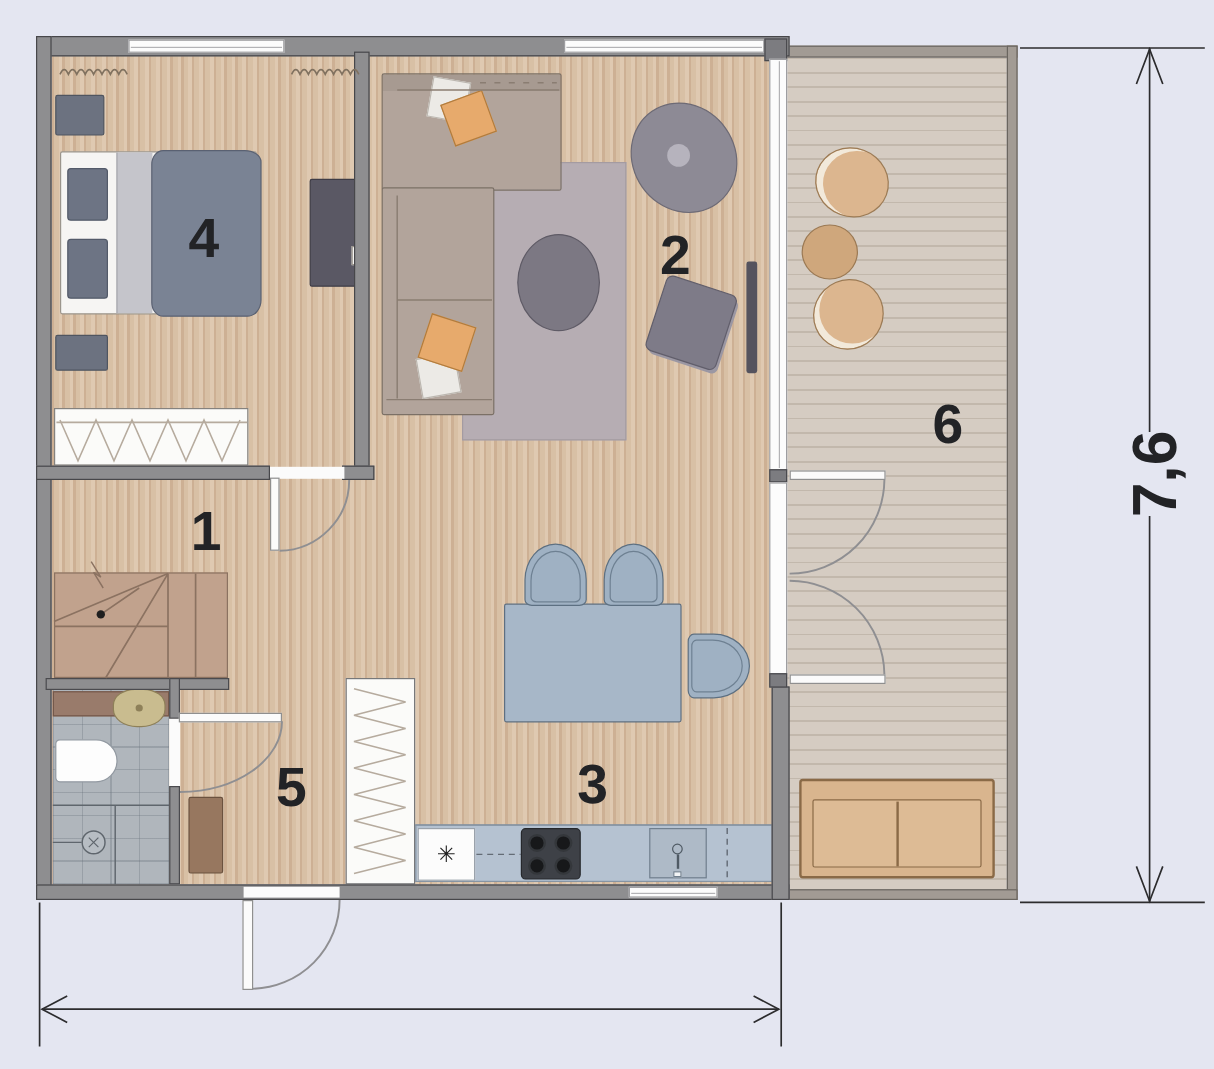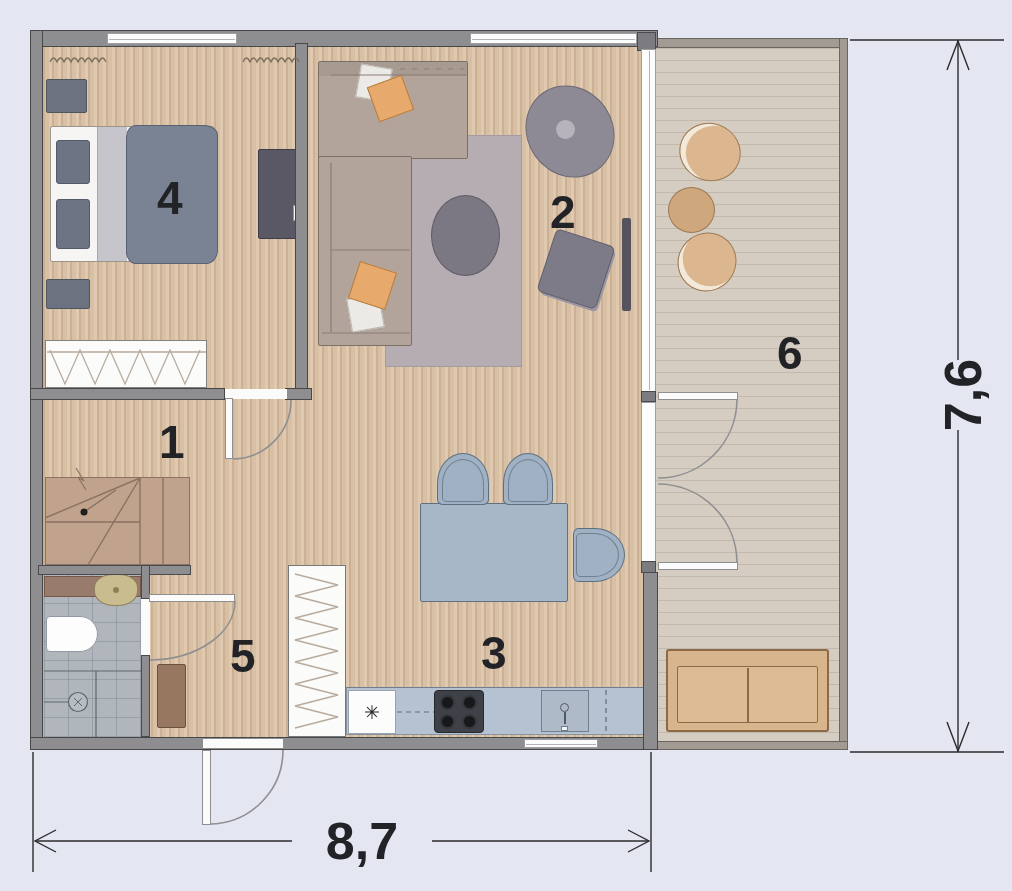--- a/index.html
+++ b/index.html
@@ -176,16 +176,15 @@
     </g>
   </svg>
 
   <div class="abs roomlabel" style="left:159px;top:419px;">1</div>
   <div class="abs roomlabel" style="left:550px;top:189px;">2</div>
   <div class="abs roomlabel" style="left:481px;top:630px;">3</div>
   <div class="abs roomlabel" style="left:157px;top:175px;">4</div>
   <div class="abs roomlabel" style="left:230px;top:633px;">5</div>
   <div class="abs roomlabel" style="left:777px;top:330px;">6</div>
 
-  <div class="abs dimlabel" style="left:292px;top:807px;width:140px;height:68px;">8,7</div>
   <div class="abs dimlabel" style="left:928px;top:330px;width:70px;height:130px;transform:rotate(-90deg);">7,6</div>
 
 </div>
 
 </body></html>

